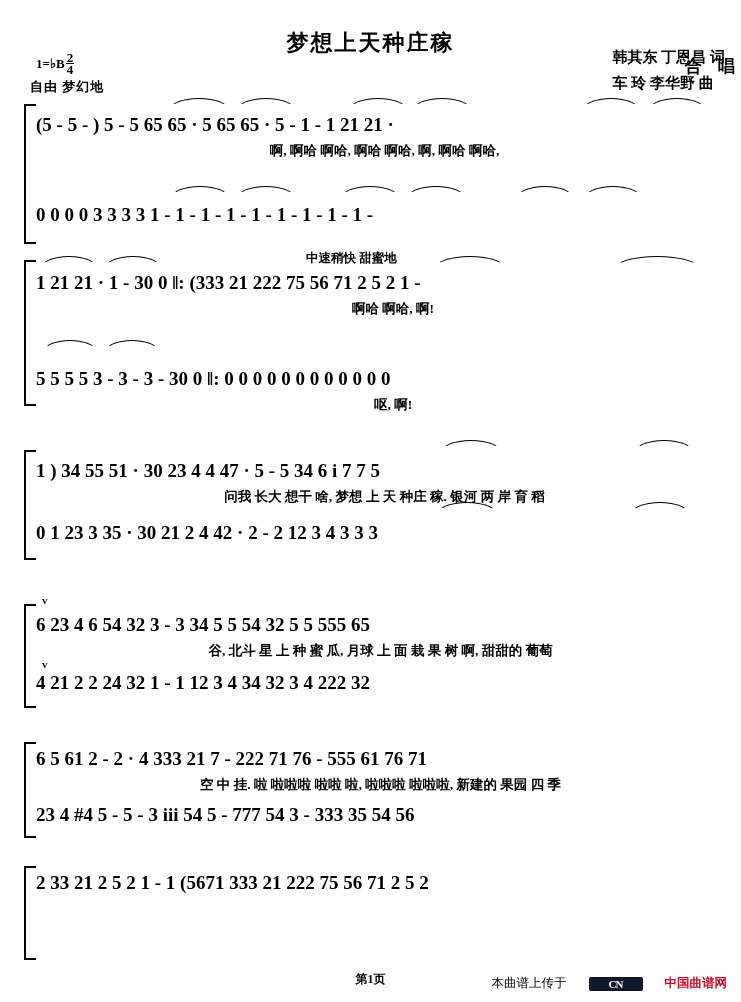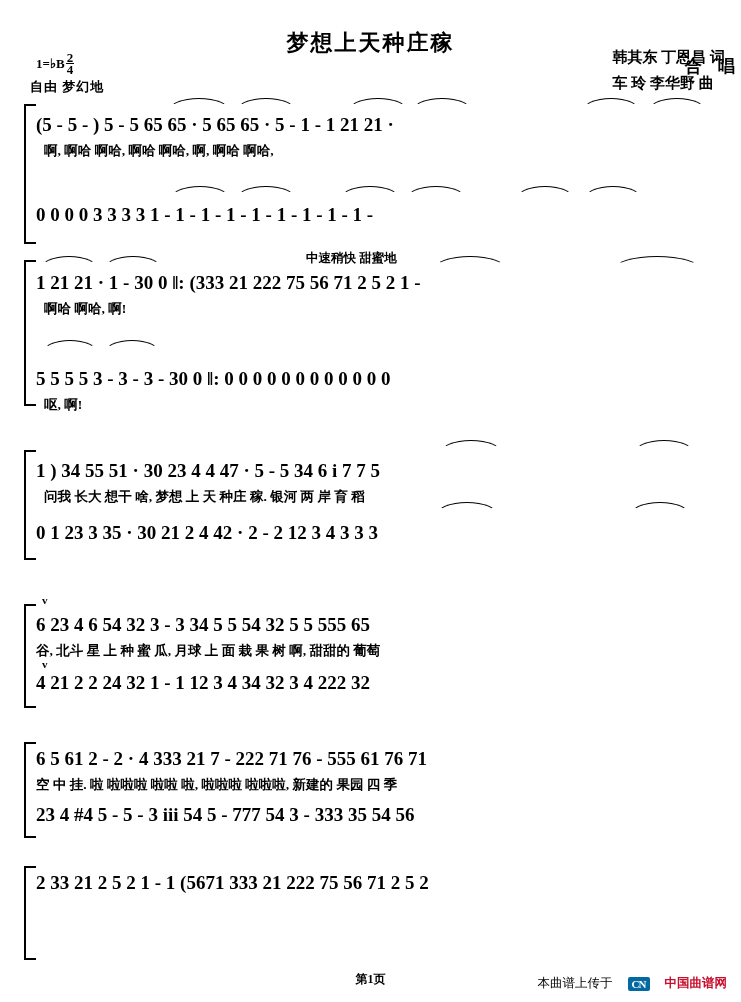--- a/index.html
+++ b/index.html
@@ -53,45 +53,46 @@
     position:absolute;left:36px;right:16px;
     height:30px;
     font-size:19px;font-weight:bold;
     white-space:nowrap;
     letter-spacing:0px;
   }
   .lyr{
     position:absolute;left:36px;right:16px;
     height:20px;font-size:13.5px;font-weight:bold;
     white-space:nowrap;
+    text-align:center;
   }
   .tempo-mark{
     position:absolute;font-size:12.5px;font-weight:bold;
   }
   .slur{
     position:absolute;
     border:1.6px solid #000;
     border-bottom:none;border-left-color:transparent;border-right-color:transparent;
     border-radius:50% 50% 0 0 / 100% 100% 0 0;
     height:12px;
   }
   .vmark{position:absolute;font-size:11px;font-weight:bold;}
 
   
   .page-no{
     position:absolute;bottom:14px;left:0;width:741px;text-align:center;
     font-size:12px;font-weight:bold;
   }
   .footer-right{
     position:absolute;bottom:10px;right:14px;
-    font-size:12.5px;display:flex;align-items:center;gap:15px;
+    font-size:12.5px;display:flex;align-items:center;gap:22px;
   }
   .cn-logo{
-    display:inline-block;background:#0369a1;color:#fff;font-weight:bold;
-    font-size:11px;padding:1px 4px;border-radius:2px;letter-spacing:-1px;
+    display:inline-block;background:#0f172a;color:#fff;font-weight:bold;
+    font-size:11px;padding:1px 20px;border-radius:2px;letter-spacing:-1px;
   }
   .footer-right .site{color:#c8102e;font-weight:bold;}
 </style>
 </head>
 <body>
 
 <div class="sheet">
 
   <div class="title">梦想上天种庄稼</div>
   <div class="subtitle">合 唱</div>

